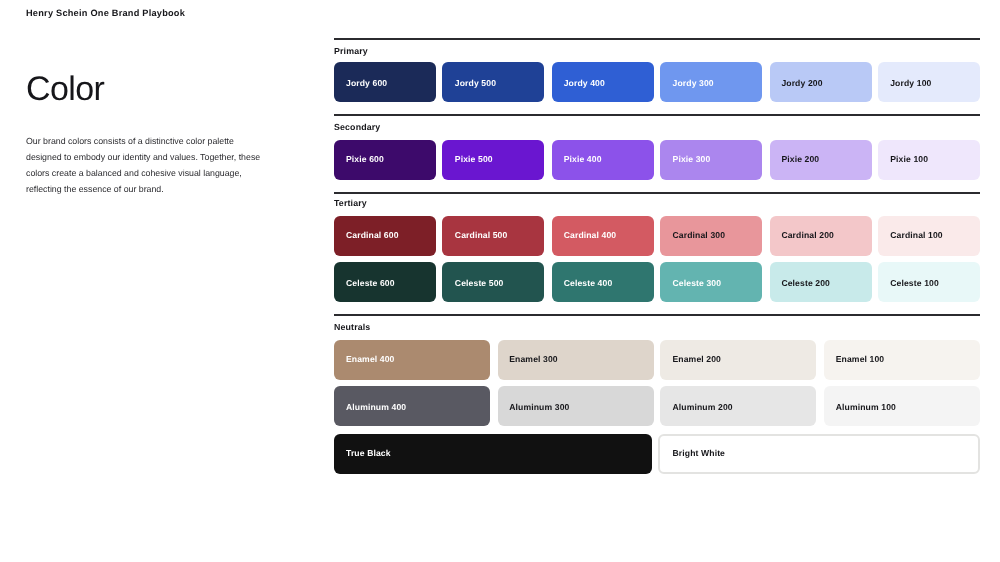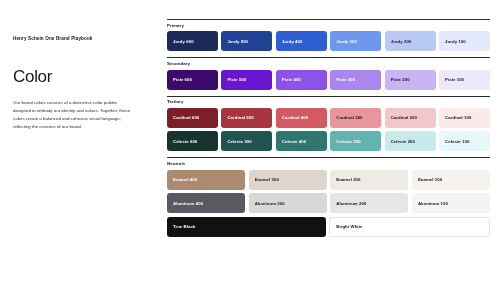--- a/index.html
+++ b/index.html
@@ -20,23 +20,22 @@
     width: 500px;
     height: 281px;
     box-sizing: border-box;
     display: flex;
   }
 
   
   .left-col {
     width: 155px;
     flex: 0 0 155px;
-    padding: 20px 0 0 13px;
-    box-sizing: border-box;
-    margin-top: 16px;
+    padding: 4px 0 0 13px;
+    box-sizing: border-box;
   }
   .brand-eyebrow {
     font-size: 4.6px;
     font-weight: 700;
     letter-spacing: 0.12px;
     color: #16161a;
     line-height: 1.2;
     margin: 0 0 26px 0;
   }
   .page-title {

